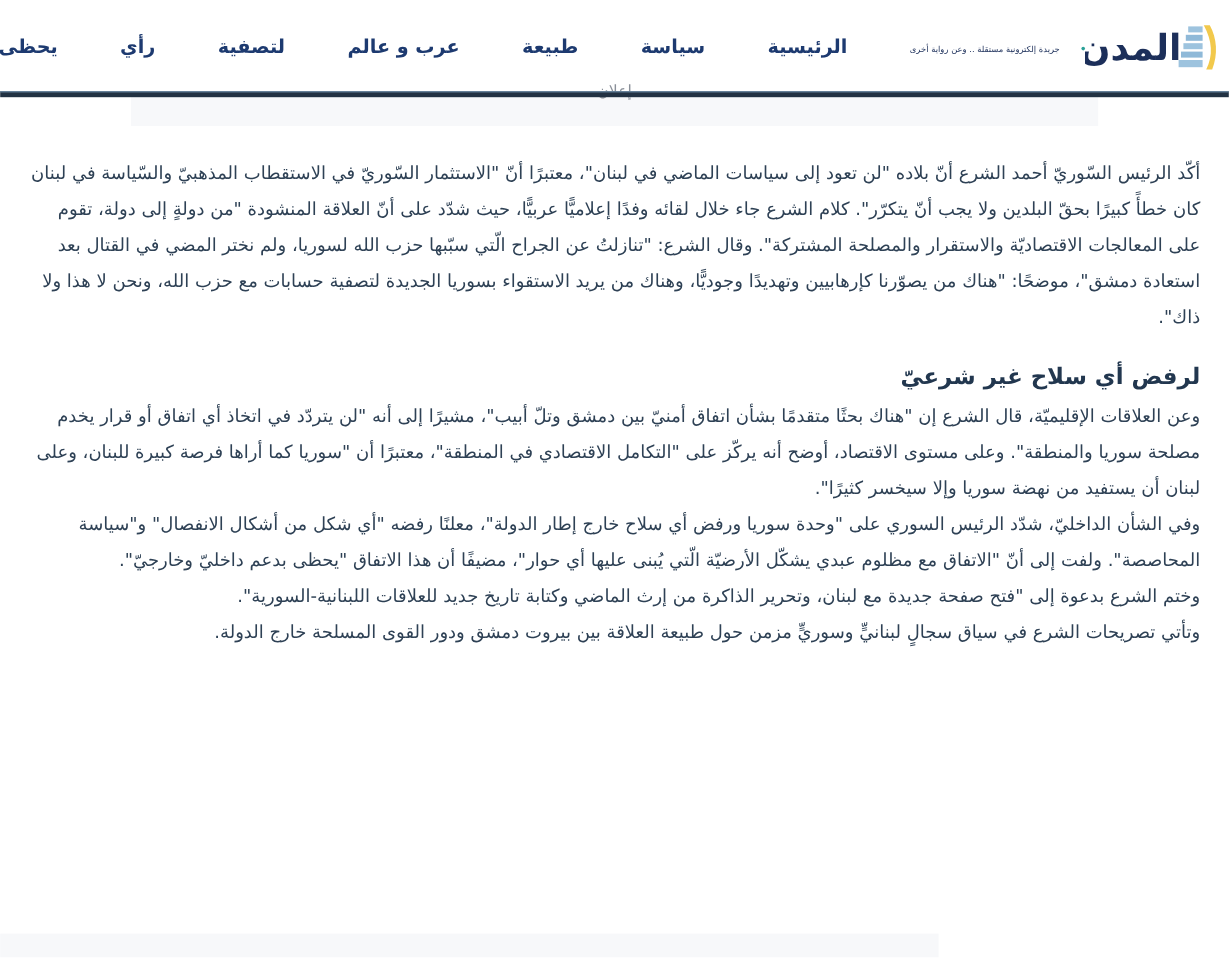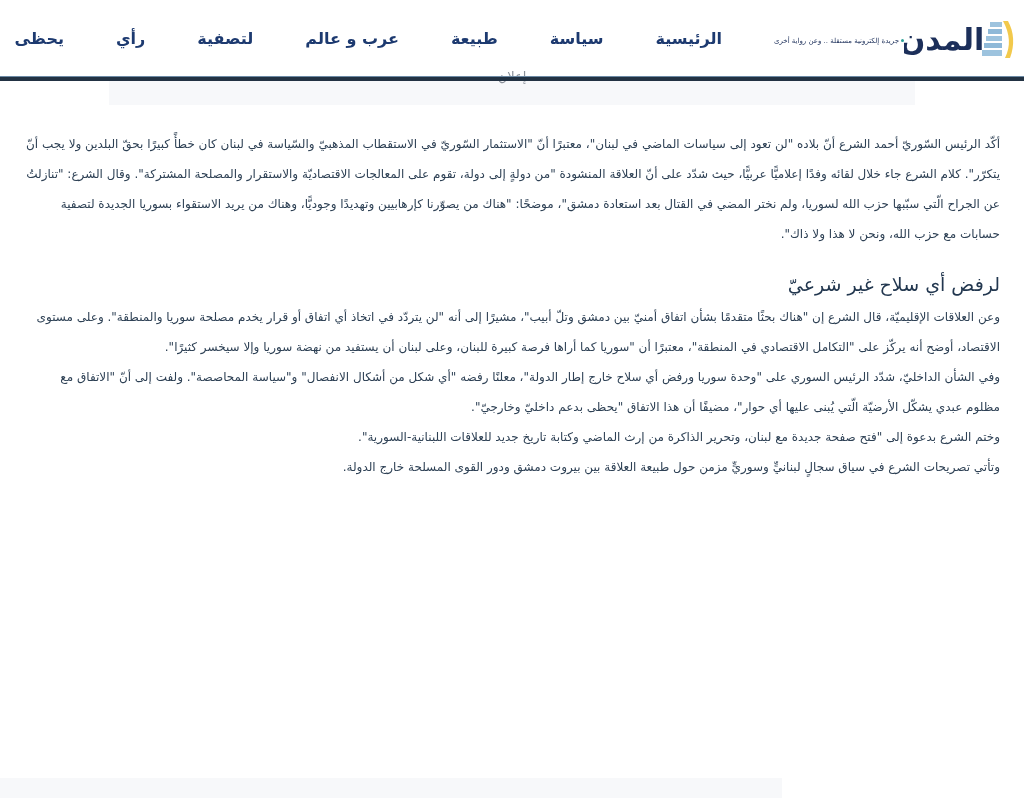--- a/index.html
+++ b/index.html
@@ -16,21 +16,21 @@
     display:flex;align-items:center;
     padding:0 8px 0 0;
     box-sizing:border-box;
   }
   .logo{
     display:flex;align-items:center;
     margin-top:4px;cursor:pointer;
   }
   .logo-tagline{
     font-size:7px;color:#1c2f5a;margin-top:1px;white-space:nowrap;
-    letter-spacing:0;display:flex;align-items:center;gap:2px;
+    letter-spacing:0;display:flex;align-items:center;gap:18px;
   }
   .tagline-dot{width:3px;height:3px;background:#2aa198;border-radius:50%;display:inline-block;}
   .nav{
     display:flex;align-items:center;gap:52px;
     margin-right:52px;
   }
   .nav-item{
     font-size:16px;font-weight:700;color:#1d3a70;
     text-decoration:none;white-space:nowrap;cursor:pointer;
   }
@@ -50,25 +50,25 @@
     text-align:center;font-size:13px;color:#8a9099;
   }
   
   .article{
     position:absolute;top:104px;right:24px;left:24px;
     padding-top:25px;
     text-align:right;
   }
   .article p{
     margin:0;
-    font-size:12px;line-height:30px;color:#2e4155;
+    font-size:15px;line-height:30px;color:#2e4155;
   }
   .article h2{
     margin:20px 0 3px 0;
-    font-size:19px;line-height:30px;font-weight:400;color:#22374f;
+    font-size:19px;line-height:30px;font-weight:700;color:#22374f;
   }
   
   .footer-strip{
     position:absolute;top:778px;left:0;width:782px;height:20px;
     background:#f7f8fa;
   }
 </style>
 </head>
 <body>
 

